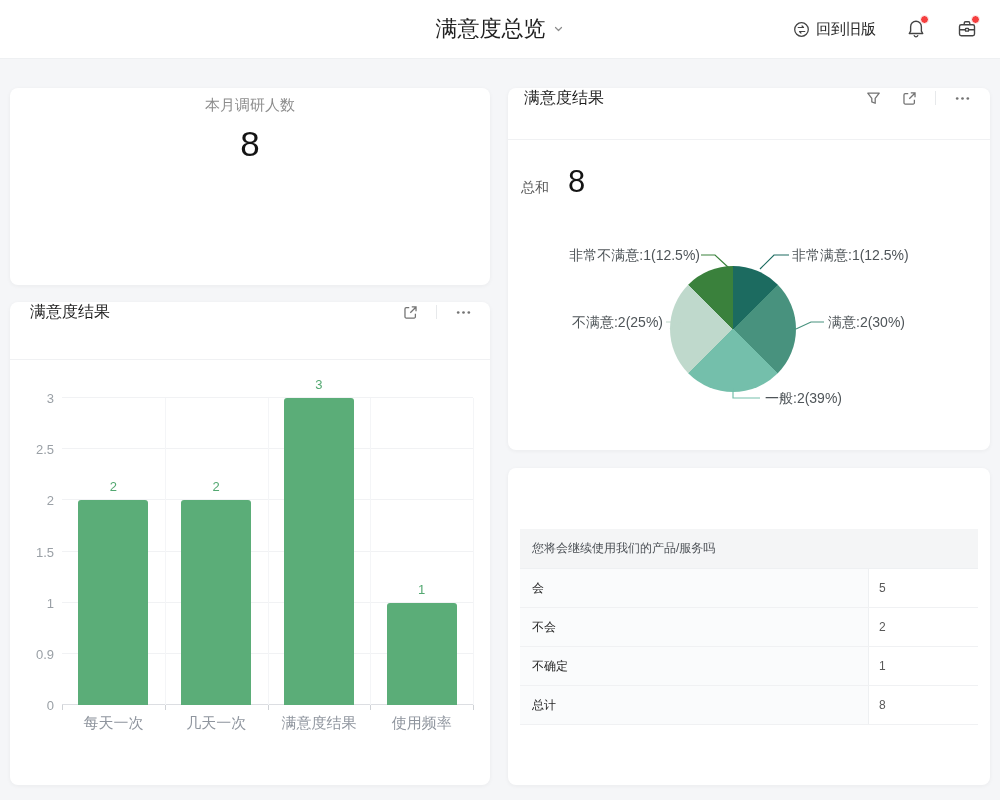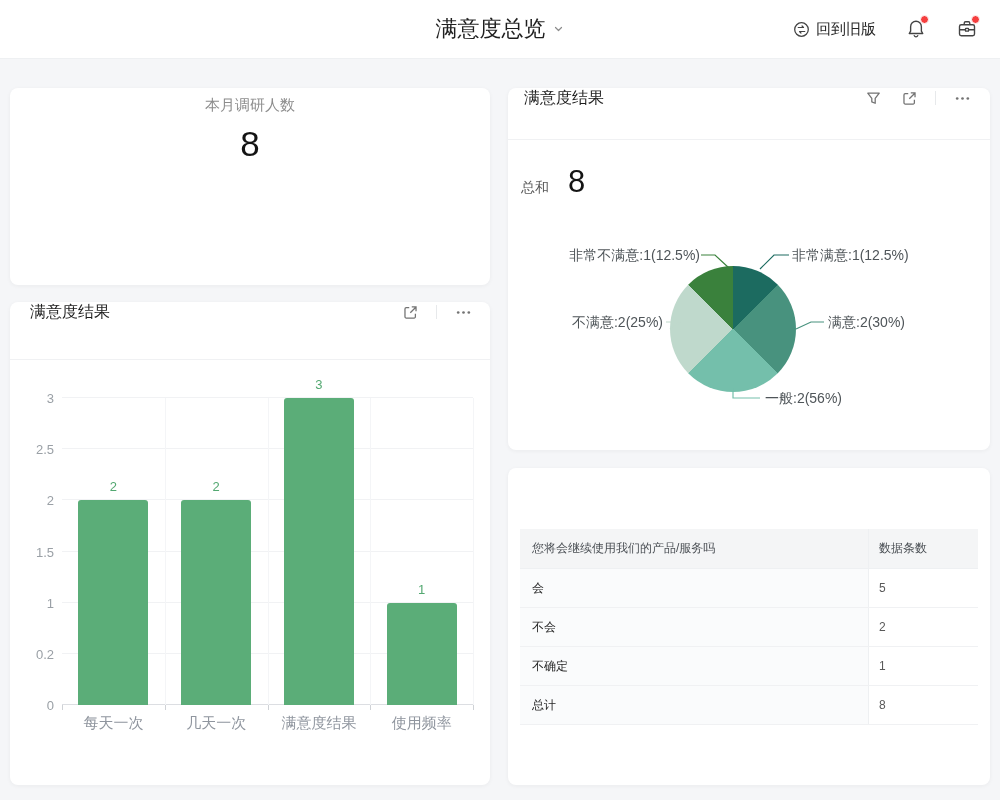--- a/index.html
+++ b/index.html
@@ -136,21 +136,21 @@
         </svg>
       </span>
     </div>
     <div class="head-line"></div>
   </div>
   <div class="chart-wrap">
     <div class="bar-plot">
         <div class="gl axis" style="bottom: 0%;"></div>
         <div class="ylab" style="bottom: 0%;">0</div>
         <div class="gl" style="bottom: 16.6667%;"></div>
-        <div class="ylab" style="bottom: 16.6667%;">0.2</div>
+        <div class="ylab" style="bottom: 16.6667%;">0.9</div>
         <div class="gl" style="bottom: 33.3333%;"></div>
         <div class="ylab" style="bottom: 33.3333%;">1</div>
         <div class="gl" style="bottom: 50%;"></div>
         <div class="ylab" style="bottom: 50%;">1.5</div>
         <div class="gl" style="bottom: 66.6667%;"></div>
         <div class="ylab" style="bottom: 66.6667%;">2</div>
         <div class="gl" style="bottom: 83.3333%;"></div>
         <div class="ylab" style="bottom: 83.3333%;">2.5</div>
         <div class="gl" style="bottom: 100%;"></div>
         <div class="ylab" style="bottom: 100%;">3</div>
@@ -213,31 +213,30 @@
     <div class="pie" style="background: conic-gradient(rgb(28, 107, 96) 0deg, rgb(28, 107, 96) 45deg, rgb(72, 146, 126) 45deg, rgb(72, 146, 126) 135deg, rgb(116, 191, 171) 135deg, rgb(116, 191, 171) 225deg, rgb(191, 217, 204) 225deg, rgb(191, 217, 204) 315deg, rgb(58, 129, 60) 315deg, rgb(58, 129, 60) 360deg);"></div>
     <svg class="leaders" width="482" height="362" viewBox="0 0 482 362">
       <polyline class="leader" points="252,181 266,167 281,167" fill="none" stroke-width="1.2" stroke="#1c6b60"></polyline>
       <polyline class="leader" points="288,241 303,234 316,234" fill="none" stroke-width="1.2" stroke="#48927e"></polyline>
       <polyline class="leader" points="225,300 225,310 252,310" fill="none" stroke-width="1.2" stroke="#74bfab"></polyline>
       <polyline class="leader" points="162,241 172,234 158,234" fill="none" stroke-width="1.2" stroke="#bfd9cc"></polyline>
       <polyline class="leader" points="221,180 207,167 193,167" fill="none" stroke-width="1.2" stroke="#3a813c"></polyline>
     </svg>
     <div class="pie-label pl0">非常满意:1(12.5%)</div>
     <div class="pie-label pl1">满意:2(30%)</div>
-    <div class="pie-label pl2">一般:2(56%)</div>
+    <div class="pie-label pl2">一般:2(39%)</div>
     <div class="pie-label pl3">不满意:2(25%)</div>
     <div class="pie-label pl4">非常不满意:1(12.5%)</div>
   </div>
 </section>
 
 <section class="card card4">
   <div class="ctable">
     <div class="thead">
       <div class="tcl">您将会继续使用我们的产品/服务吗</div>
-      <div class="tcr">数据条数</div>
     </div>
     <div>
         <div class="trow">
           <div class="tcl">会</div>
           <div class="tcr">5</div>
         </div>
         <div class="trow">
           <div class="tcl">不会</div>
           <div class="tcr">2</div>
         </div>

